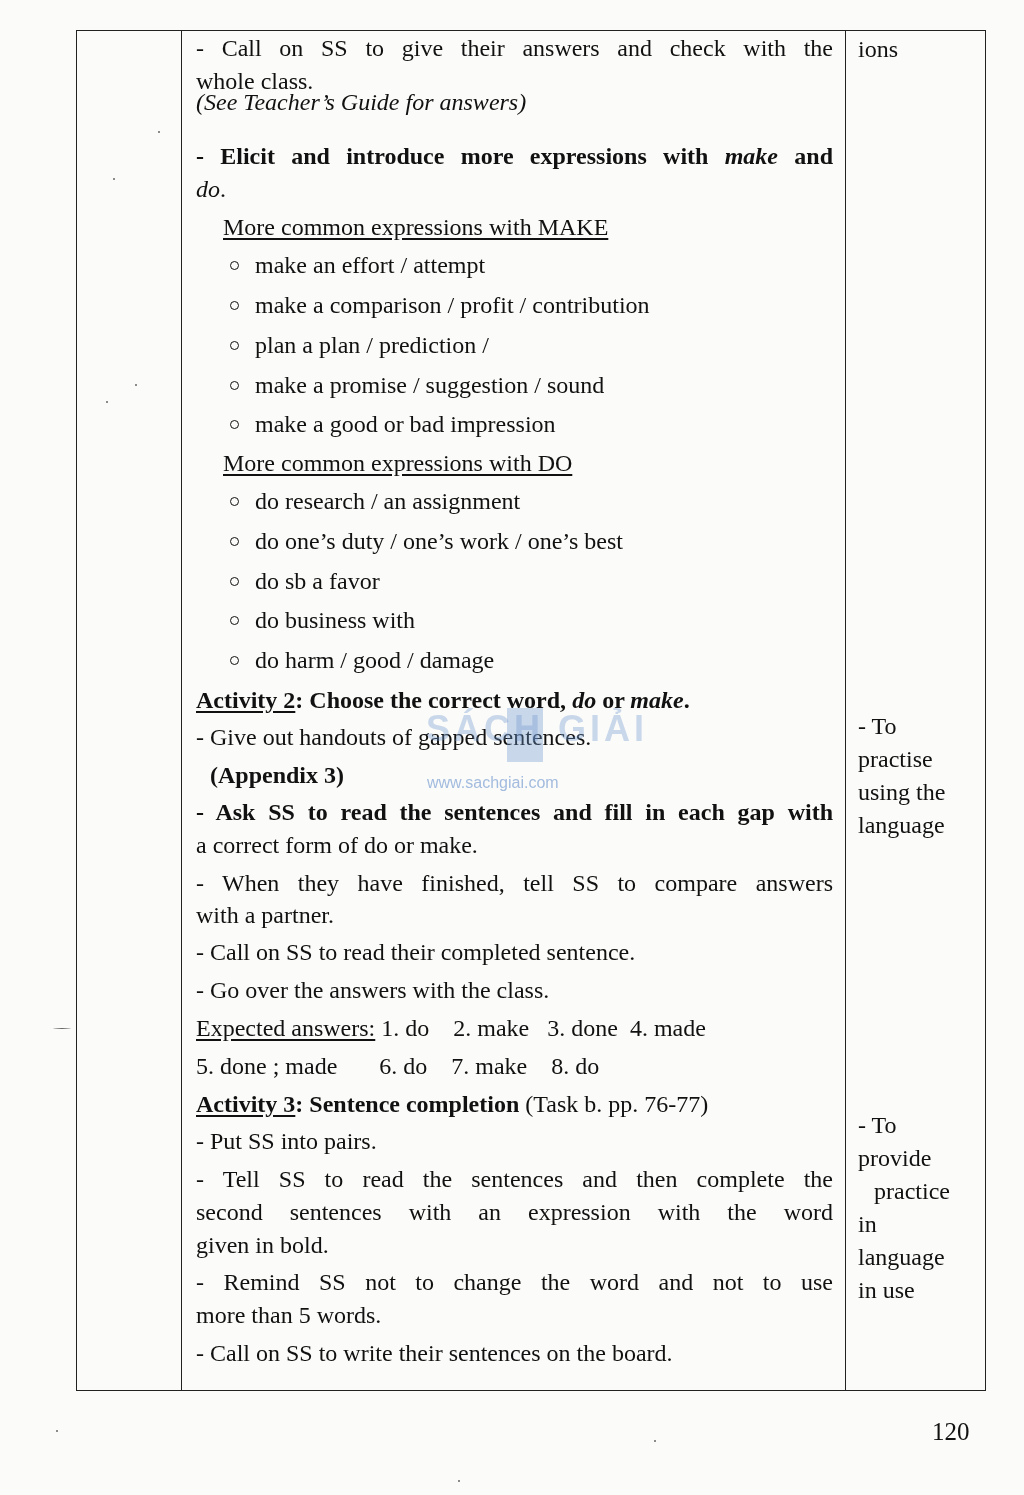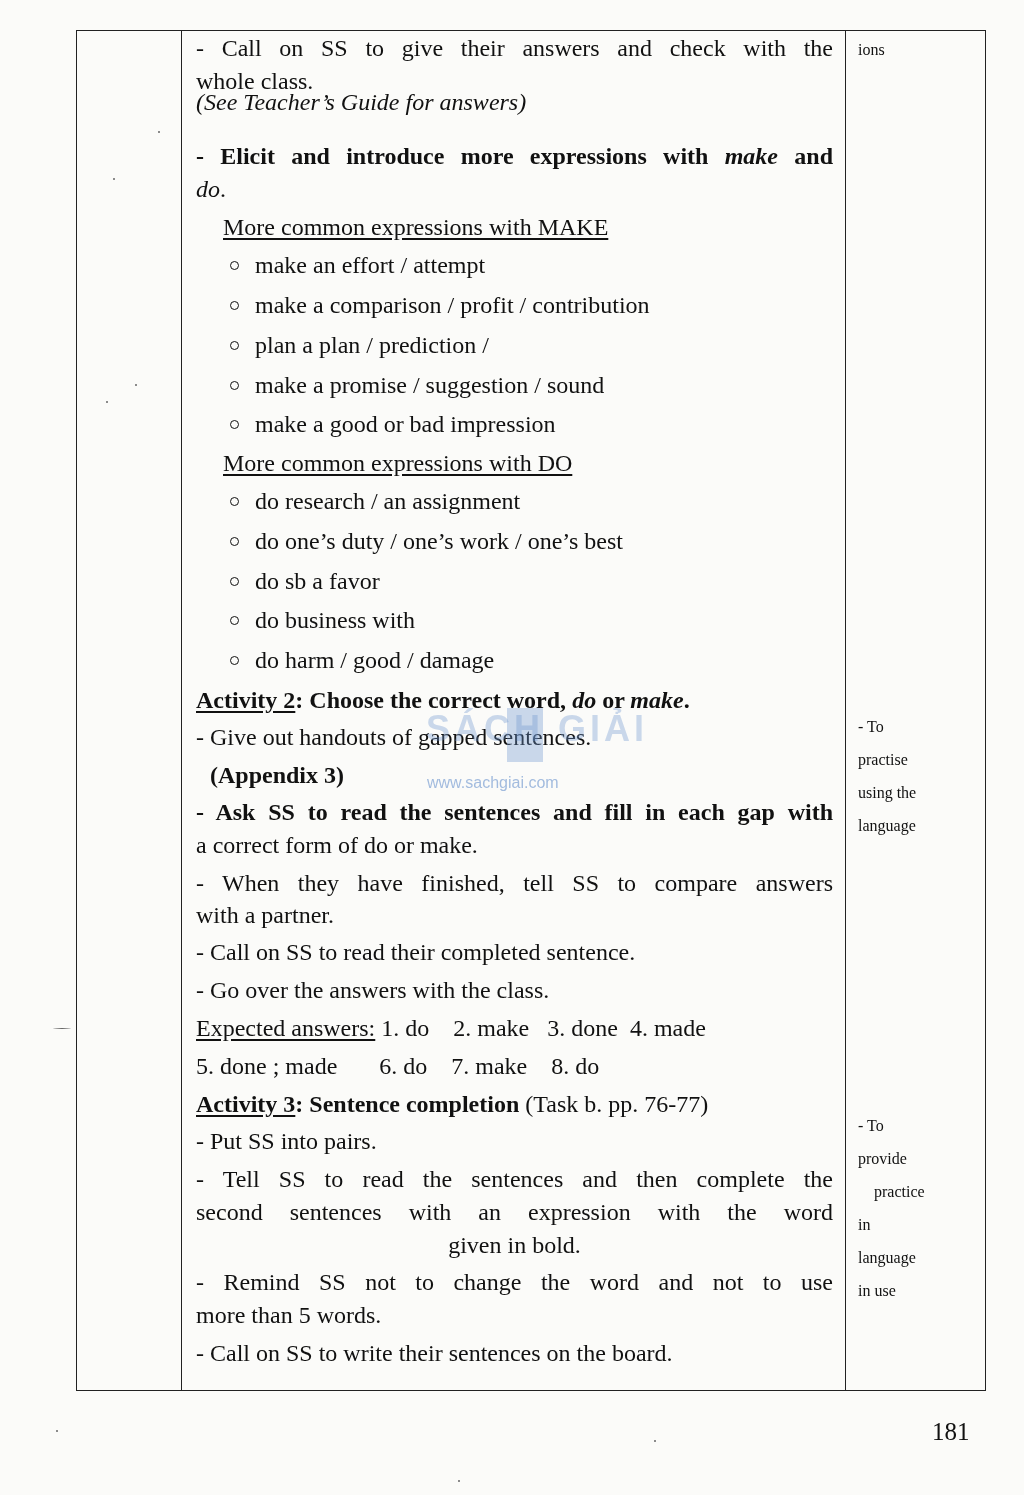--- a/index.html
+++ b/index.html
@@ -69,21 +69,21 @@
       margin-right: 16px;
       vertical-align: middle;
       position: relative;
       top: -2px;
     }
     .sub-head { left: 41px; }
     .bullet-line { left: 48px; }
     .rline {
       position: absolute;
       left: 12px;
-      font-size: 16px;
+      font-size: 24px;
       line-height: 33px;
       white-space: nowrap;
     }
     .page-number {
       position: absolute;
       left: 932px;
       top: 1418px;
       font-size: 25px;
       font-family: "Liberation Serif", serif;
     }
@@ -187,21 +187,21 @@
       <span>7. make</span>&nbsp;&nbsp;&nbsp;
       <span>8. do</span>
     </div>
 
     <div class="line" style="top:1058px;">
       <span class="u b">Activity 3</span><span class="b">: Sentence completion</span><span> (Task b. pp. 76-77)</span>
     </div>
     <div class="line" style="top:1095px;">- Put SS into pairs.</div>
     <div class="line justify" style="top:1133px;">- Tell SS to read the sentences and then complete the</div>
     <div class="line justify" style="top:1166px;">second sentences with an expression with the word</div>
-    <div class="line" style="top:1199px;text-align:center;">given in bold.</div>
+    <div class="line" style="top:1199px;">given in bold.</div>
     <div class="line justify" style="top:1236px;">- Remind SS not to change the word and not to use</div>
     <div class="line" style="top:1269px;">more than 5 words.</div>
     <div class="line" style="top:1307px;">- Call on SS to write their sentences on the board.</div>
   </div>
 
   <div class="col-right">
     <div class="rline" style="top:2px;">ions</div>
 
     <div class="rline" style="top:679px;">- To</div>
     <div class="rline" style="top:712px;">practise</div>
@@ -216,21 +216,21 @@
     <div class="rline" style="top:1243px;">in use</div>
   </div>
 </div>
 
 <div class="watermark">
   <div class="wm-box"></div>
   <div class="wm-text">SÁCH GIẢI</div>
   <div class="wm-url">www.sachgiai.com</div>
 </div>
 
-<div class="page-number">181</div>
+<div class="page-number">120</div>
 
 <div class="specks">
   <span style="left:158px; top:131px;"></span>
   <span style="left:113px; top:178px;"></span>
   <span style="left:106px; top:401px;"></span>
   <span style="left:135px; top:384px;"></span>
   <span style="left:53px; top:1028px; width:18px; height:1px;"></span>
   <span style="left:654px; top:1440px;"></span>
   <span style="left:56px; top:1430px;"></span>
   <span style="left:458px; top:1480px;"></span>

